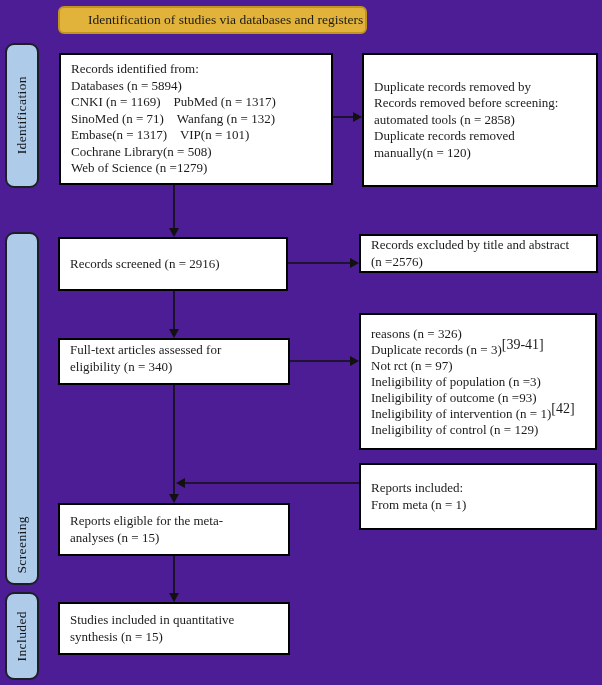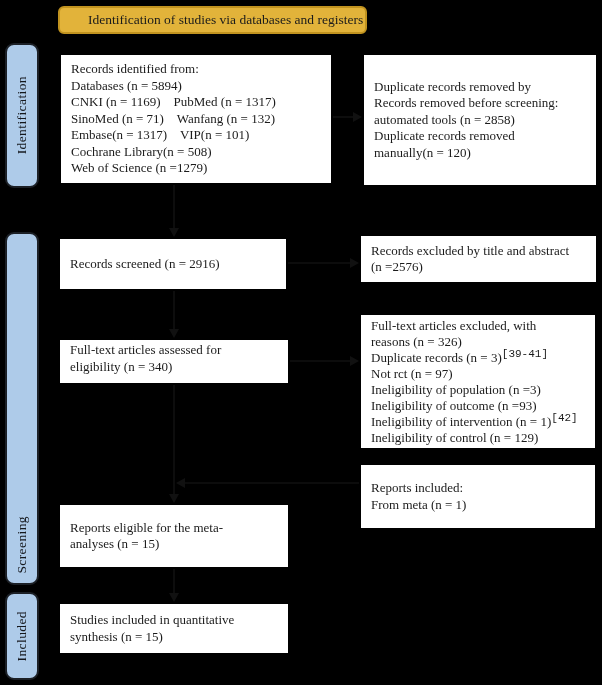--- a/index.html
+++ b/index.html
@@ -1,17 +1,17 @@
 <!DOCTYPE html>
 <html style="--banner-bg: #E2B33A; --banner-border: #C1931F; --stage-bg: #AECBE9; --stage-border: #1C2026; --box-bg: #FFFFFF; --box-border: #000000; --arrow: #111111;"><head>
 <meta charset="utf-8">
 <style>
   html,body{margin:0;padding:0;background:#ffffff;}
   .canvas{
-    position:relative;width:602px;height:685px;background:#000000;overflow:hidden;
+    position:relative;width:602px;height:685px;background:#4c1d95;overflow:hidden;
     font-family:"Liberation Serif","DejaVu Serif",serif;color:#1b1b1b;
   }
   .banner{
     position:absolute;left:58px;top:6px;width:309px;height:28px;
     background:var(--banner-bg,#E2B33A);
     border:2px solid var(--banner-border,#C1931F);
     border-radius:6px;box-sizing:border-box;
     display:flex;align-items:center;padding-left:28px;
     font-size:13.5px;
   }
@@ -33,27 +33,27 @@
     position:absolute;background:var(--box-bg,#fff);
     border:2px solid var(--box-border,#000);
     box-sizing:border-box;
     display:flex;flex-direction:column;justify-content:center;
     padding:8px 10px;font-size:13px;line-height:16.5px;
   }
   .bl{white-space:pre-wrap;}
   .box-identified{left:59px;top:53px;width:274px;height:132px;}
   .box-removed{left:362px;top:53px;width:236px;height:134px;}
   .box-screened{left:58px;top:237px;width:230px;height:54px;}
-  .box-excluded-ta{left:359px;top:234px;width:239px;height:50px;}
+  .box-excluded-ta{left:359px;top:234px;width:239px;height:39px;}
   .box-assessed{left:58px;top:338px;width:232px;height:47px;justify-content:flex-end;}
   .box-ft-excluded{left:359px;top:313px;width:238px;height:137px;line-height:16px;}
   .box-reports{left:359px;top:463px;width:238px;height:67px;}
-  .box-eligible{left:58px;top:503px;width:232px;height:66px;}
+  .box-eligible{left:58px;top:503px;width:232px;height:53px;}
   .box-quant{left:58px;top:602px;width:232px;height:53px;}
-  sup.ref{font-size:11px;line-height:0;font-family:Liberation Mono, monospace;}
+  sup.ref{font-size:14px;line-height:0;}
   svg.arrows{position:absolute;left:0;top:0;pointer-events:none;color:var(--arrow,#111);}
   svg.arrows line{stroke:currentColor;stroke-width:1.6;}
   svg.arrows polygon{fill:currentColor;stroke:none;}
 </style>
 </head>
 <body>
 
 <div class="canvas">
 
   <svg class="arrows" width="602" height="685">
@@ -131,21 +131,20 @@
     <div class="bl">Records excluded by title and abstract</div>
     <div class="bl">(n =2576)</div>
   </div>
 
   <div class="box box-assessed">
     <div class="bl">Full-text articles assessed for</div>
     <div class="bl">eligibility (n = 340)</div>
   </div>
 
   <div class="box box-ft-excluded">
-    <div class="bl">Full-text articles excluded, with</div>
     <div class="bl">reasons (n = 326)</div>
     <div class="bl"><span>Duplicate records (n = 3)</span><sup class="ref">[39-41]</sup></div>
     <div class="bl">Not rct (n = 97)</div>
     <div class="bl">Ineligibility of population (n =3)</div>
     <div class="bl">Ineligibility of outcome (n =93)</div>
     <div class="bl"><span>Ineligibility of intervention (n = 1)</span><sup class="ref">[42]</sup></div>
     <div class="bl">Ineligibility of control (n = 129)</div>
   </div>
 
   <div class="box box-reports">

